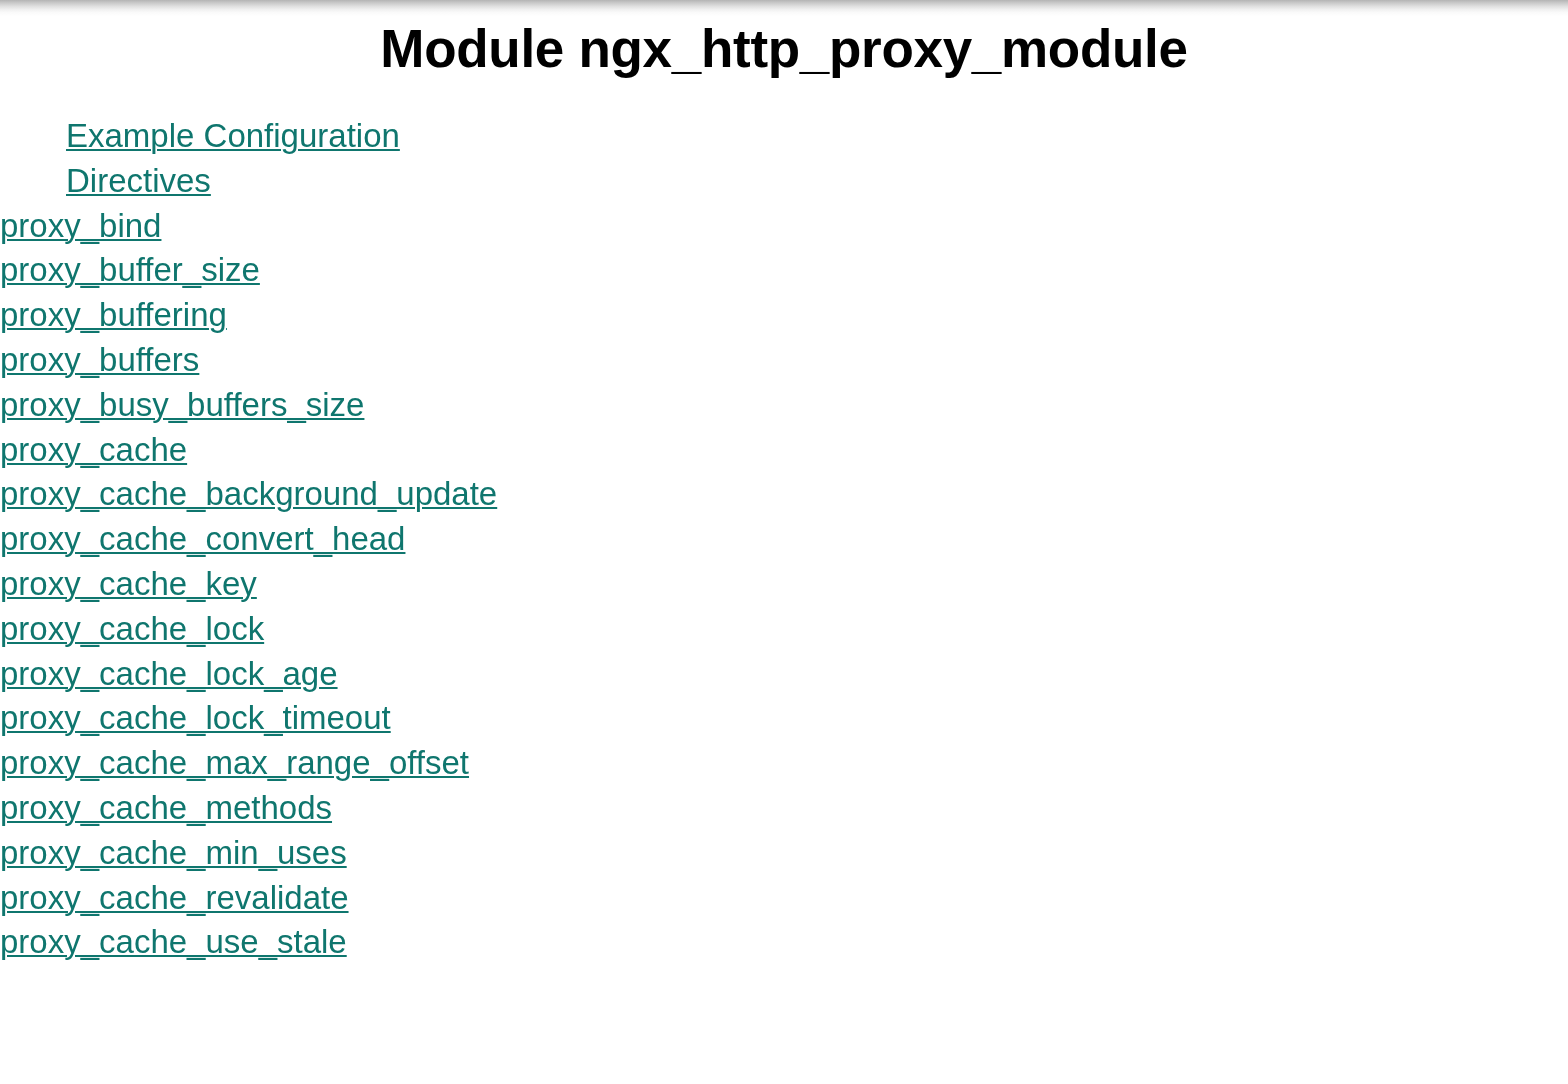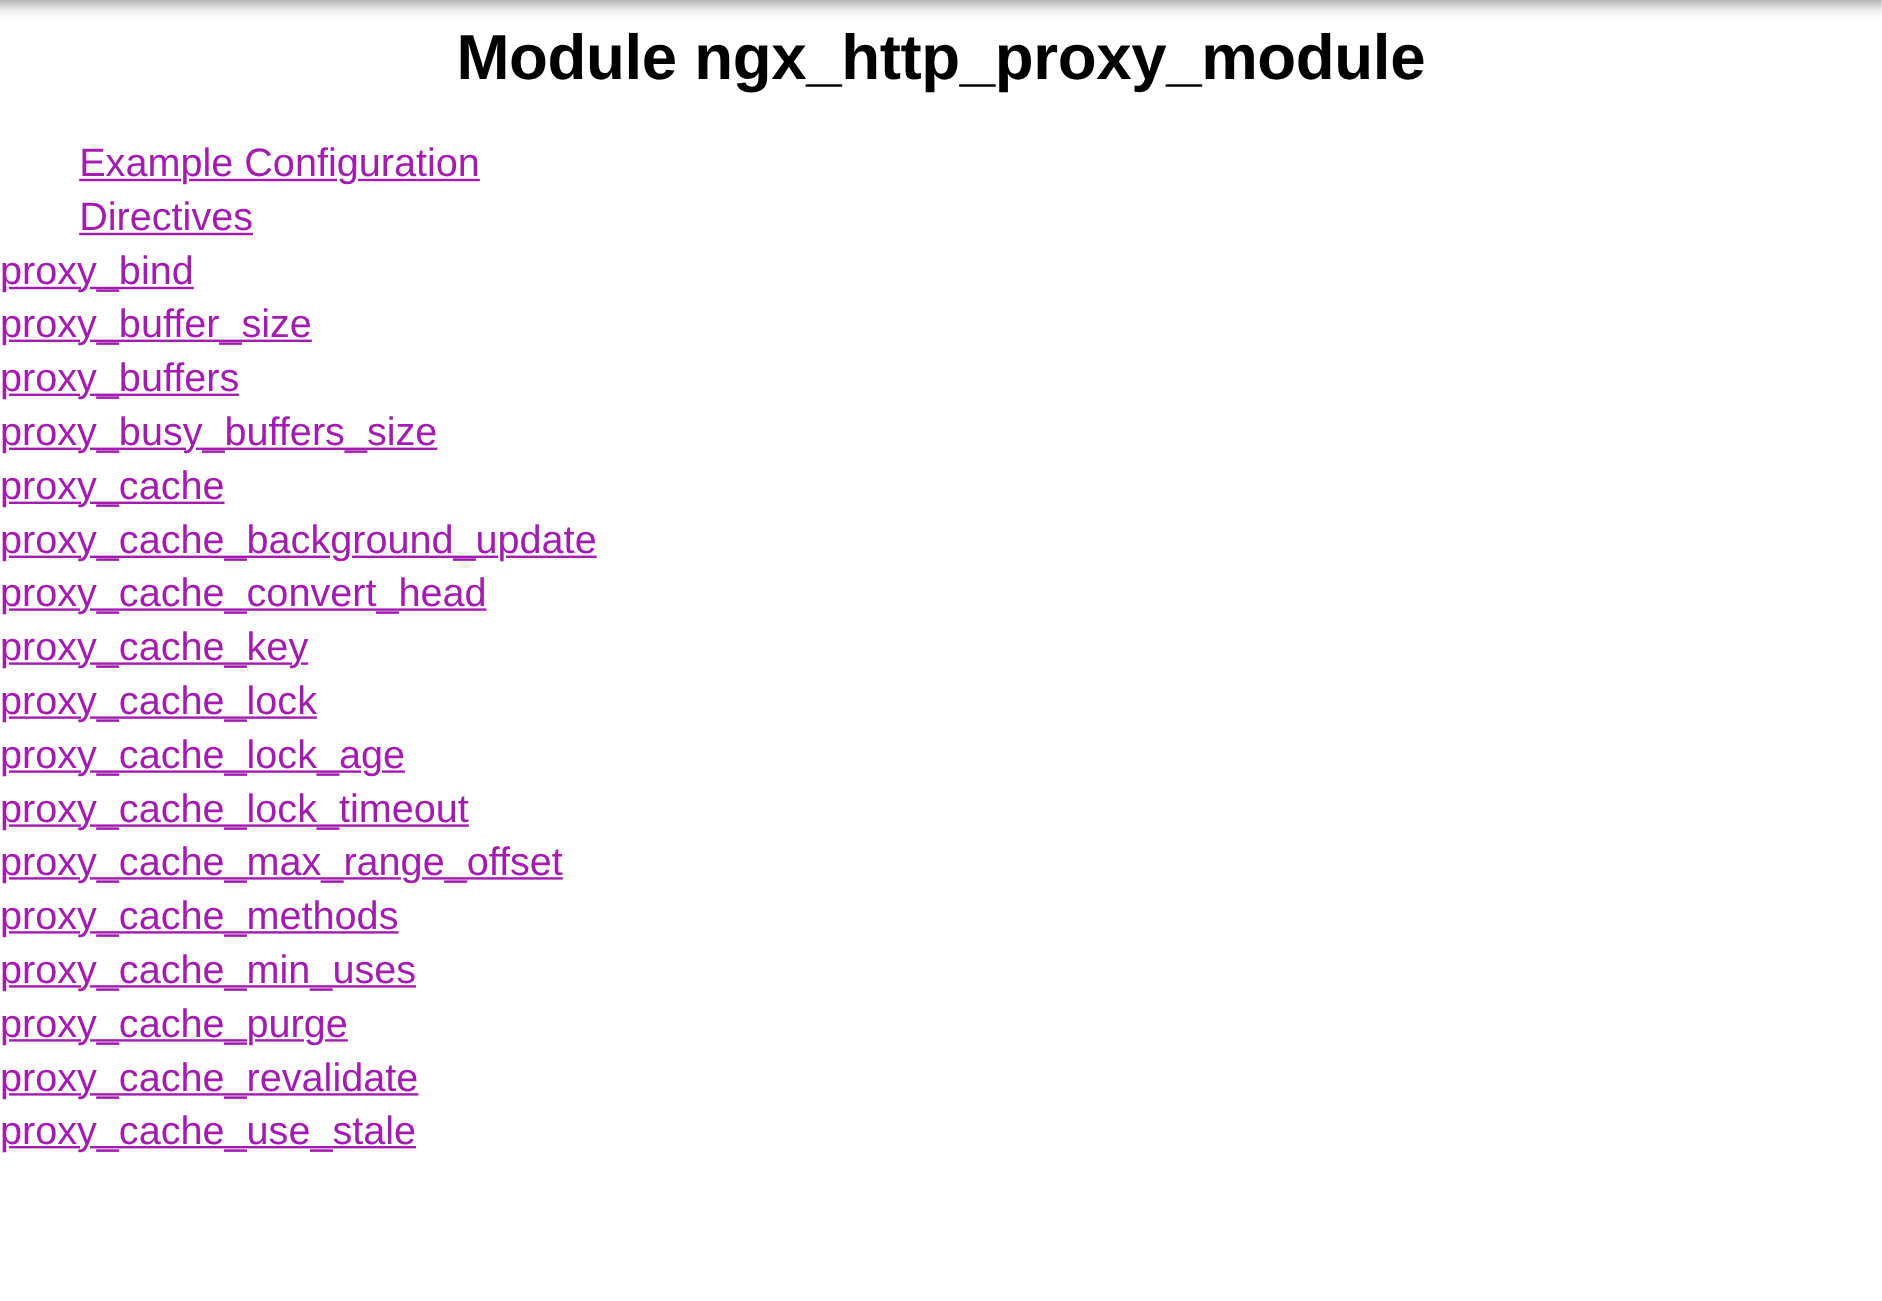--- a/index.html
+++ b/index.html
@@ -77,21 +77,21 @@
     white-space: nowrap;
   }
 
   .toc-line.level-0 {
     padding-left: 66px;
   }
   .toc-line.level-1 {
   }
 
   .toc-link {
-    color: #a21caf;
+    color: #0f766e;
     text-decoration: underline;
     text-decoration-thickness: 2px;
     text-underline-offset: 2px;
     cursor: pointer;
   }
 </style>
 </head>
 <body>
 
 <div id="top-shadow"></div>
@@ -101,31 +101,31 @@
   <h1 id="page-title">Module ngx_http_proxy_module</h1>
 
   <nav id="toc">
 
     <div class="toc-line level-0"><a class="toc-link" href="#">Example Configuration</a></div>
 
     <div class="toc-line level-0"><a class="toc-link" href="#">Directives</a></div>
 
     <div class="toc-line level-1"><a class="toc-link" href="#">proxy_bind</a></div>
     <div class="toc-line level-1"><a class="toc-link" href="#">proxy_buffer_size</a></div>
+    <div class="toc-line level-1"><a class="toc-link" href="#">proxy_buffering</a></div>
     <div class="toc-line level-1"><a class="toc-link" href="#">proxy_buffers</a></div>
     <div class="toc-line level-1"><a class="toc-link" href="#">proxy_busy_buffers_size</a></div>
     <div class="toc-line level-1"><a class="toc-link" href="#">proxy_cache</a></div>
     <div class="toc-line level-1"><a class="toc-link" href="#">proxy_cache_background_update</a></div>
     <div class="toc-line level-1"><a class="toc-link" href="#">proxy_cache_convert_head</a></div>
     <div class="toc-line level-1"><a class="toc-link" href="#">proxy_cache_key</a></div>
     <div class="toc-line level-1"><a class="toc-link" href="#">proxy_cache_lock</a></div>
     <div class="toc-line level-1"><a class="toc-link" href="#">proxy_cache_lock_age</a></div>
     <div class="toc-line level-1"><a class="toc-link" href="#">proxy_cache_lock_timeout</a></div>
     <div class="toc-line level-1"><a class="toc-link" href="#">proxy_cache_max_range_offset</a></div>
     <div class="toc-line level-1"><a class="toc-link" href="#">proxy_cache_methods</a></div>
     <div class="toc-line level-1"><a class="toc-link" href="#">proxy_cache_min_uses</a></div>
-    <div class="toc-line level-1"><a class="toc-link" href="#">proxy_cache_purge</a></div>
     <div class="toc-line level-1"><a class="toc-link" href="#">proxy_cache_revalidate</a></div>
     <div class="toc-line level-1"><a class="toc-link" href="#">proxy_cache_use_stale</a></div>
 
   </nav>
 
 </div>
 
 </body></html>

